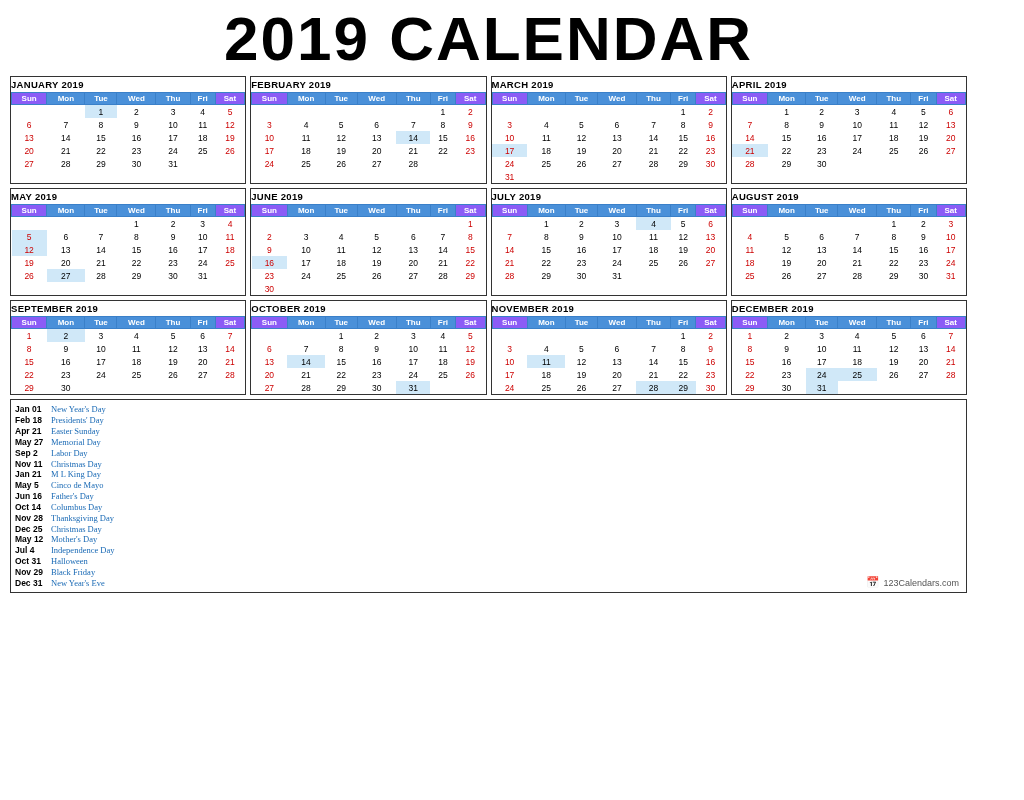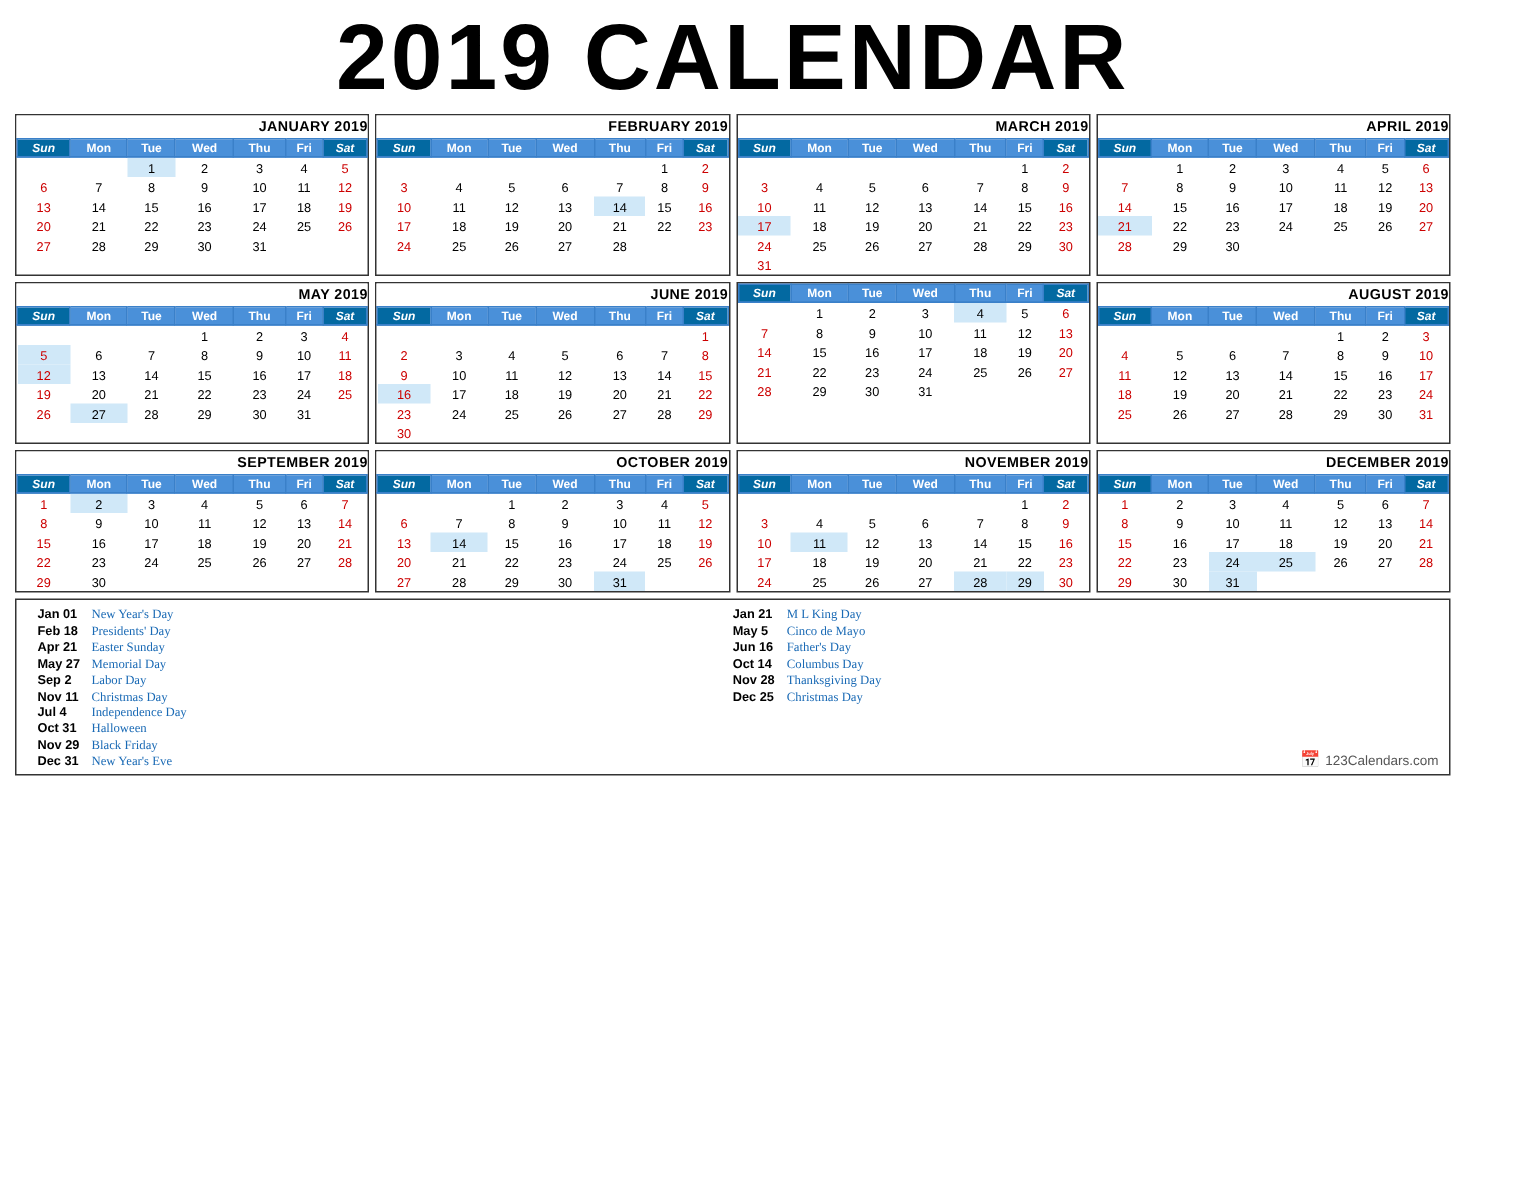--- a/index.html
+++ b/index.html
@@ -29,57 +29,57 @@
       display: grid;
       grid-template-columns: repeat(4, 1fr);
       grid-template-rows: repeat(3, auto);
       gap: 4px;
     }
     .month-block {
       border: 1.5px solid #333;
       font-size: 9px;
     }
     .month-title {
-      text-align: right;
+      text-align: left;
       font-weight: bold;
       font-size: 9.5px;
       padding: 2px 0;
       background: #fff;
       letter-spacing: 0.3px;
     }
     .cal-table {
       width: 100%;
       border-collapse: collapse;
     }
     .cal-table th {
       background: #4a90d9;
       color: #fff;
       text-align: center;
       font-size: 8px;
       padding: 1px 0;
       font-weight: bold;
       border: 1px solid #3a80c9;
     }
-    .cal-table th.sun-col { background: #0369a1; font-style: italic; }
+    .cal-table th.sun-col { background: #8b5cf6; }
     .cal-table td {
       text-align: center;
       font-size: 8.5px;
       padding: 1.5px 1px;
       border: none;
       color: #000;
     }
     .cal-table td.sun { color: #cc0000; }
     .cal-table td.sat { color: #cc0000; }
     .cal-table td.holiday-bg { background: #d0e8f8; }
     .holidays-section {
       border: 1.5px solid #333;
       margin-top: 4px;
-      padding: 4px 14px;
+      padding: 4px 4px;
       display: grid;
-      grid-template-columns: 1fr 1fr;
+      grid-template-columns: 1fr;
       gap: 0;
       font-size: 8.5px;
     }
     .holiday-col {
       display: flex;
       flex-direction: column;
       gap: 1px;
     }
     .holiday-row {
       display: flex;
@@ -508,20 +508,21 @@
               <td></td>
               <td></td>
               <td></td>
               <td></td>
               <td class="sat"></td>
             </tr>
           </tbody>
         </table>
       </div>
       <div class="month-block">
+        <div class="month-title">JULY 2019</div>
         <table class="cal-table">
           <thead>
             <tr>
               <th class="sun-col">Sun</th>
               <th>Mon</th>
               <th>Tue</th>
               <th>Wed</th>
               <th>Thu</th>
               <th>Fri</th>
               <th class="sun-col">Sat</th>
@@ -940,20 +941,24 @@
           <div class="holiday-row">
             <span class="holiday-date">Nov 28</span>
             <span class="holiday-name blue">Thanksgiving Day</span>
           </div>
           <div class="holiday-row">
             <span class="holiday-date">Dec 25</span>
             <span class="holiday-name blue">Christmas Day</span>
           </div>
         </div>
         <div class="holiday-col">
+          <div class="holiday-row">
+            <span class="holiday-date">May 12</span>
+            <span class="holiday-name blue">Mother's Day</span>
+          </div>
           <div class="holiday-row">
             <span class="holiday-date">Jul 4</span>
             <span class="holiday-name blue">Independence Day</span>
           </div>
           <div class="holiday-row">
             <span class="holiday-date">Oct 31</span>
             <span class="holiday-name blue">Halloween</span>
           </div>
           <div class="holiday-row">
             <span class="holiday-date">Nov 29</span>

